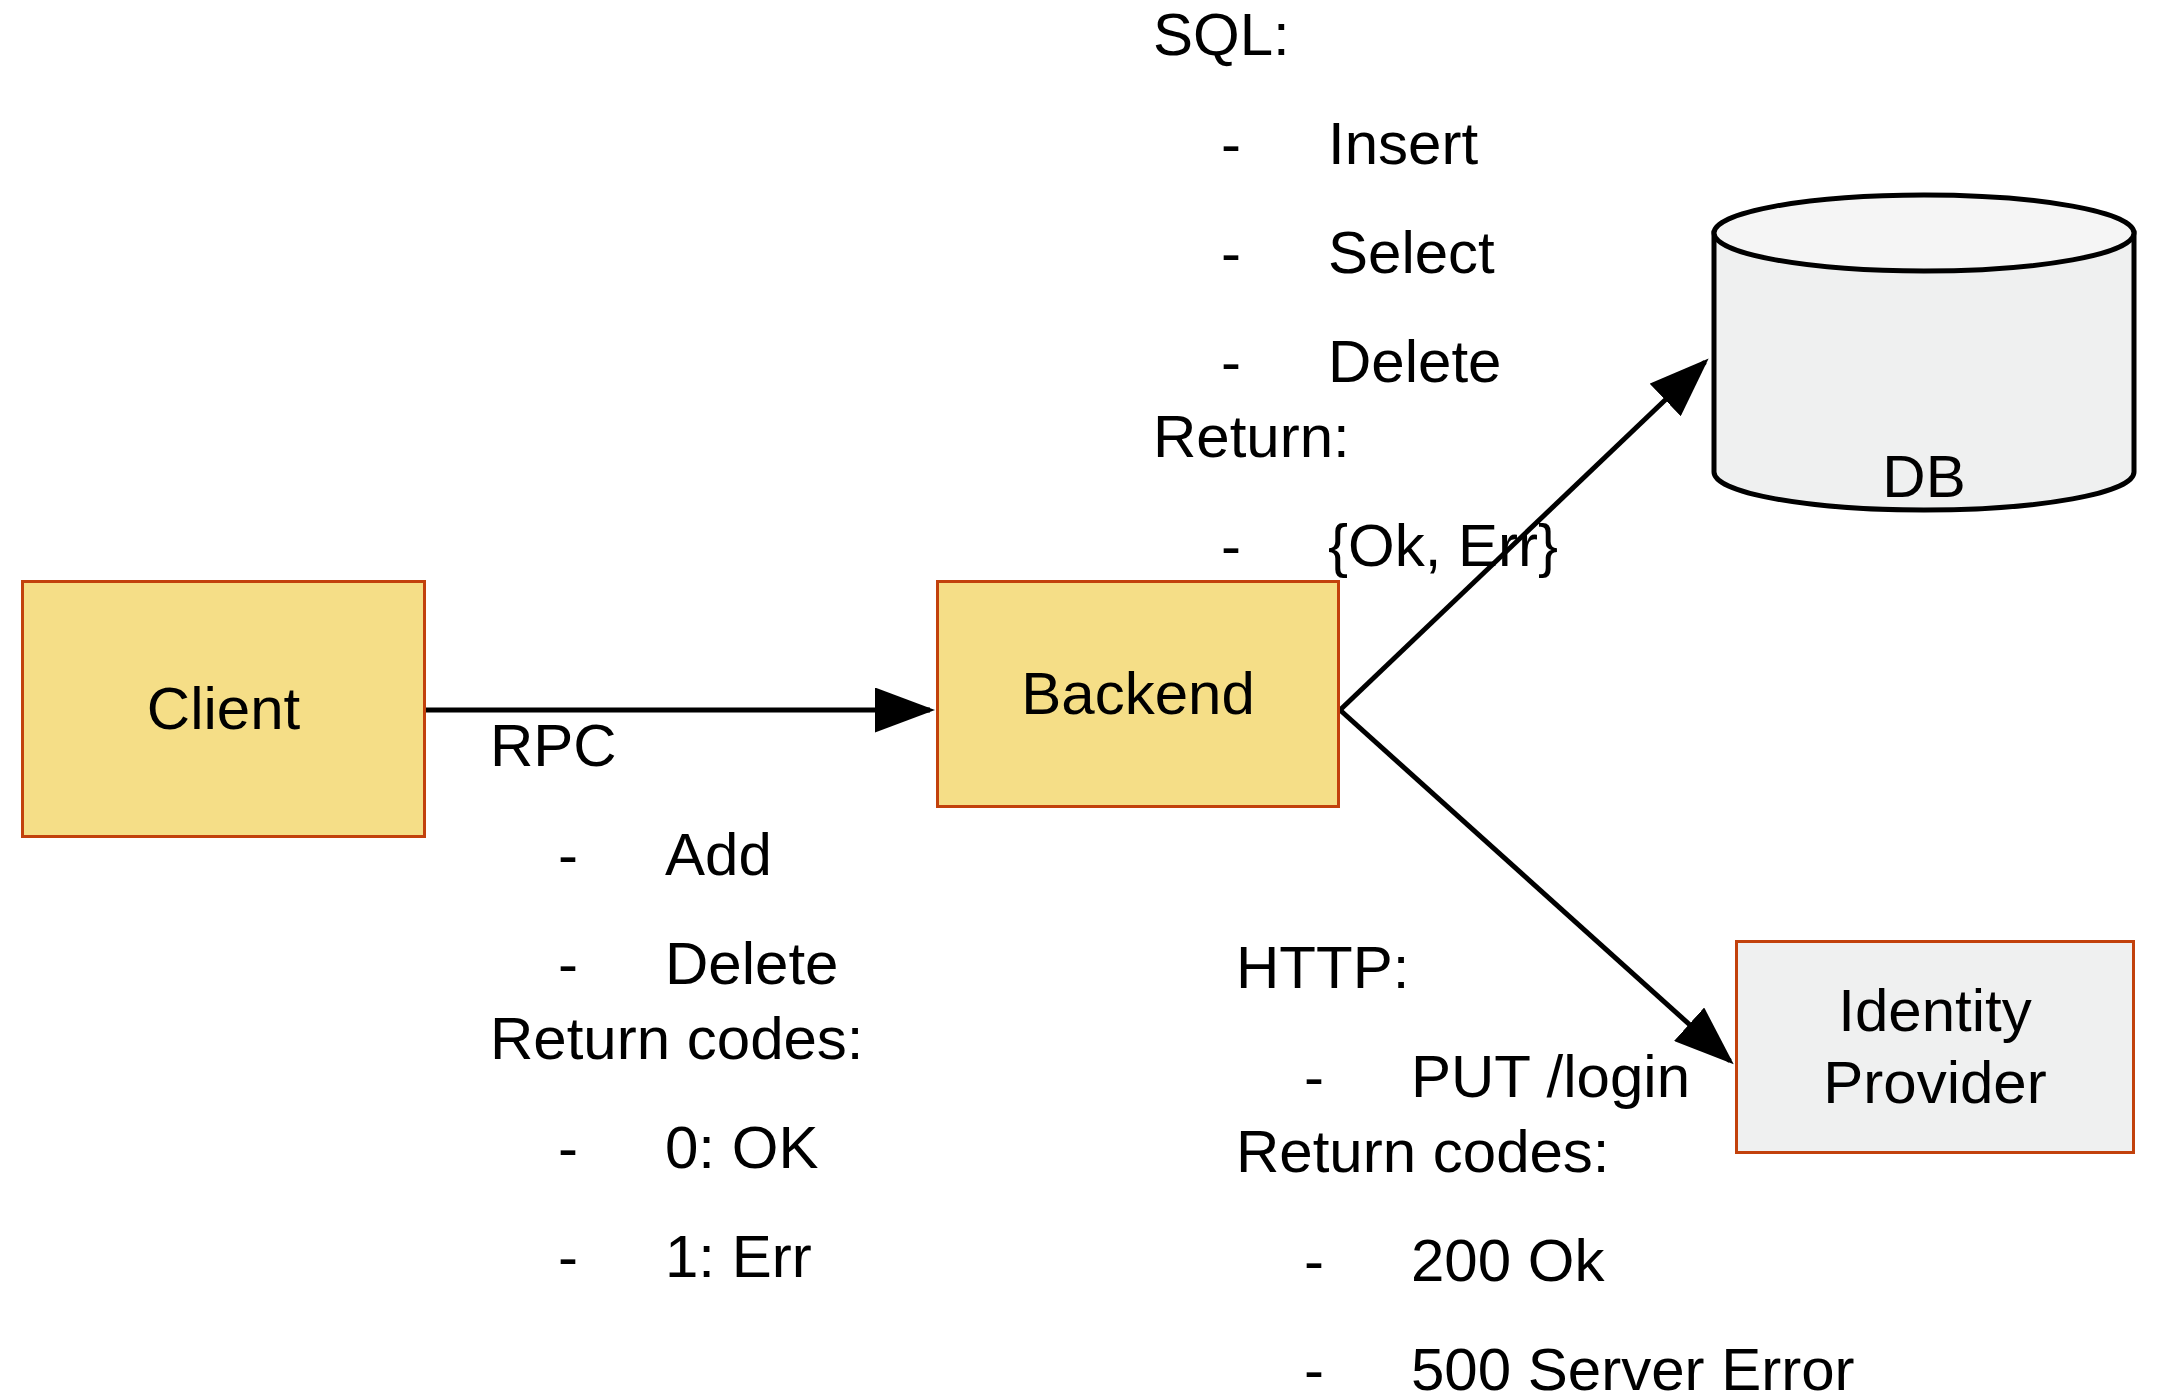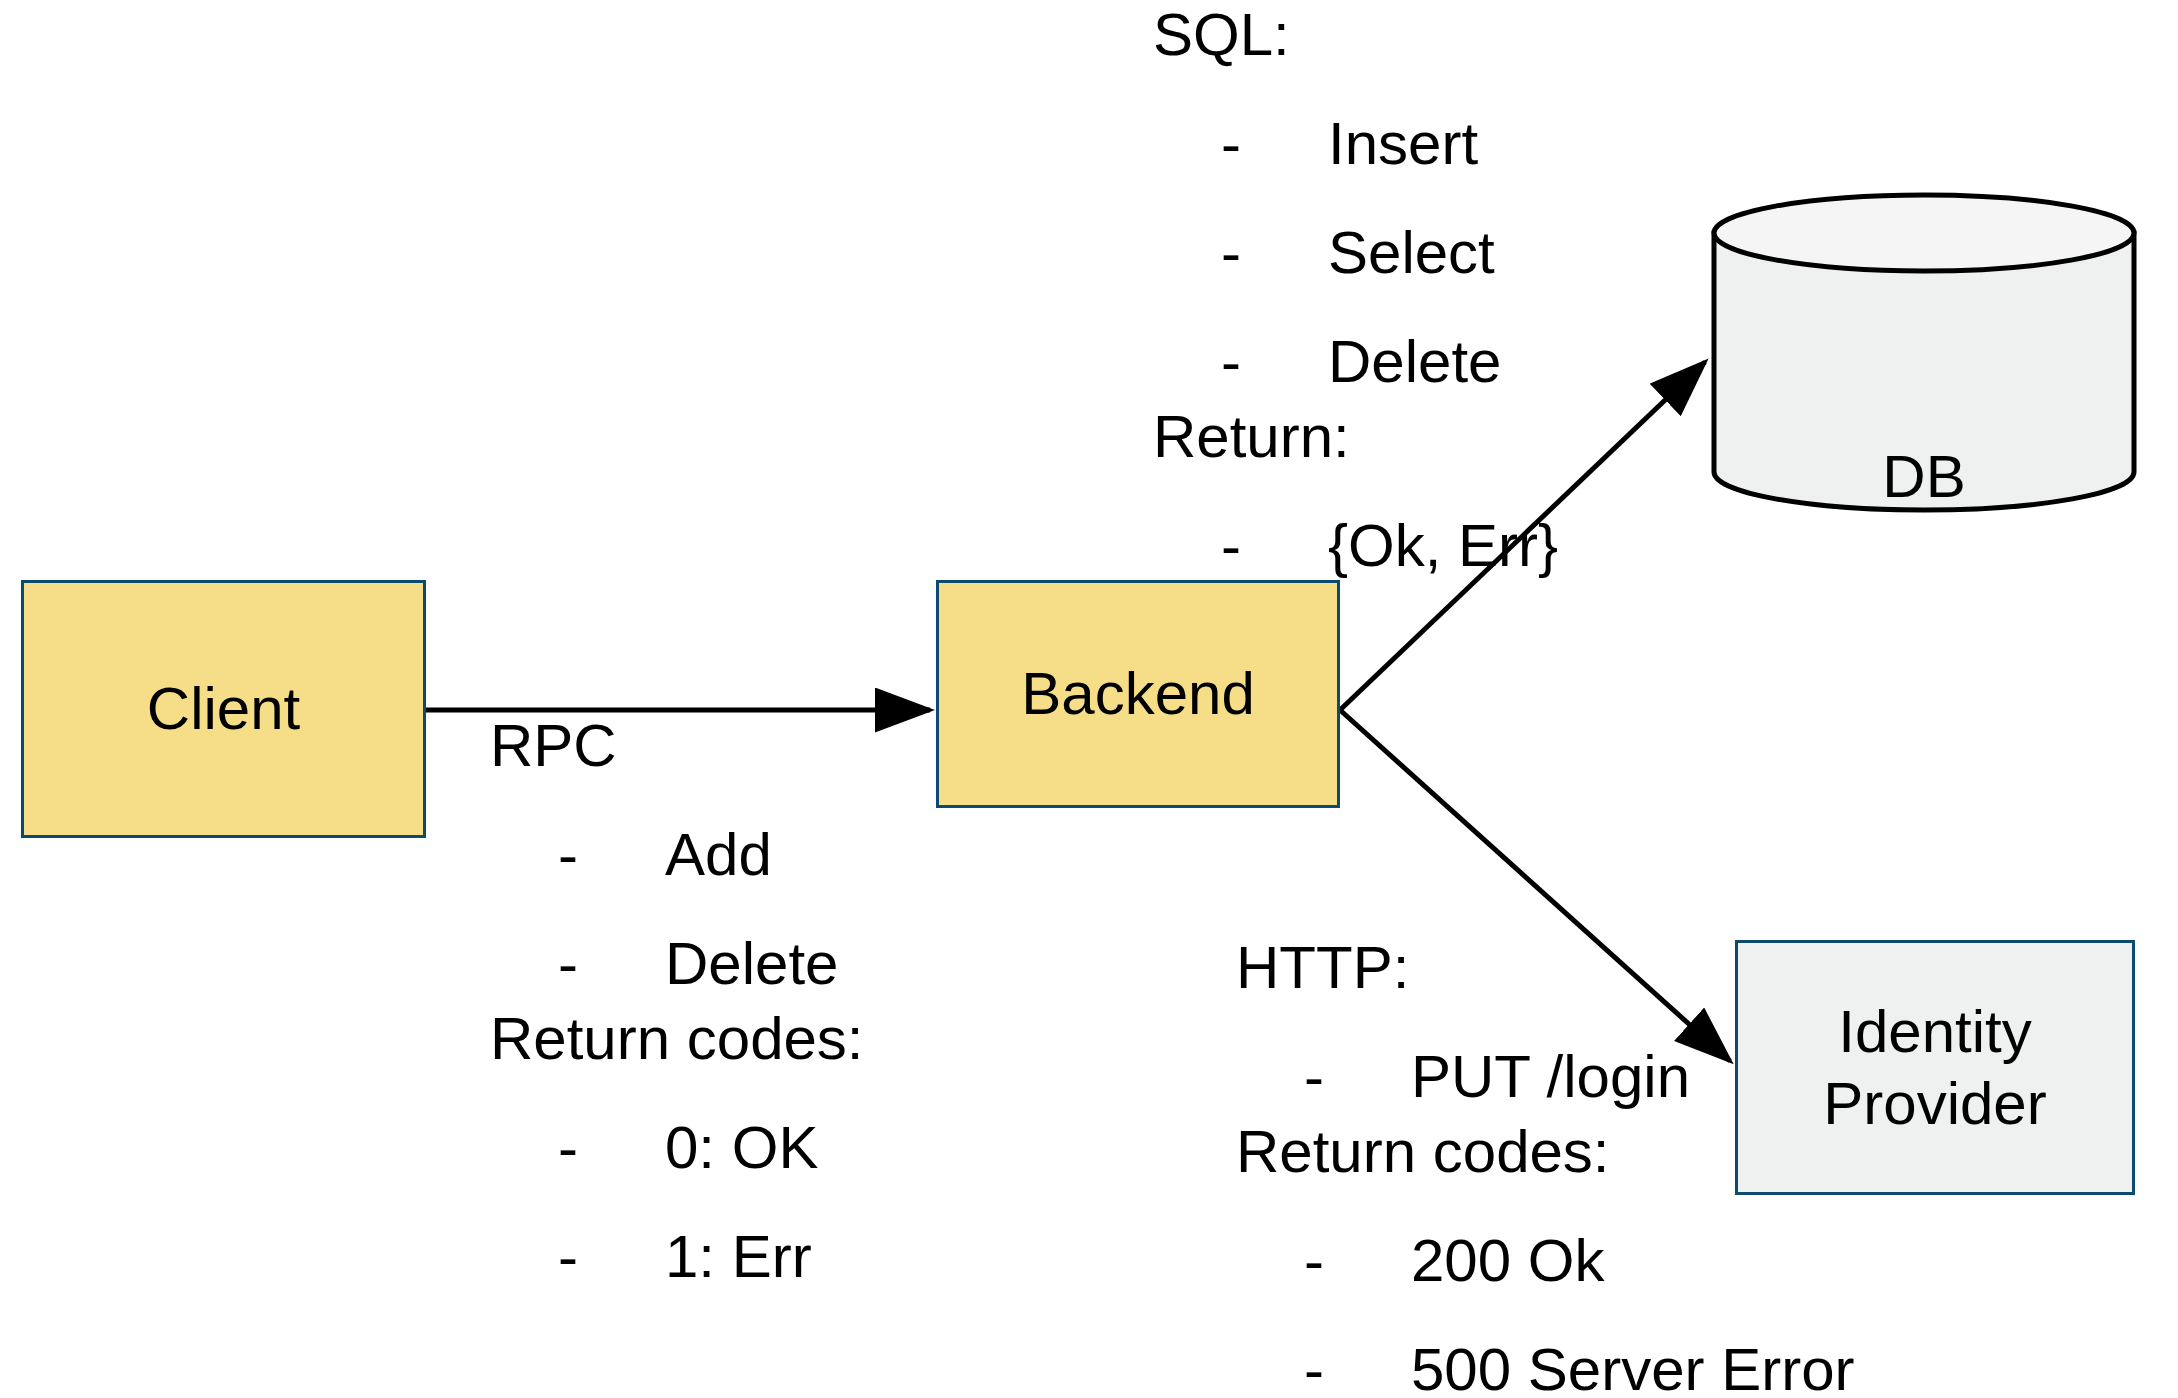--- a/index.html
+++ b/index.html
@@ -24,37 +24,37 @@
     box-sizing: border-box;
     display: flex;
     align-items: center;
     justify-content: center;
     text-align: center;
     font-size: 60px;
     line-height: 72px;
     color: #000;
   }
   .node-box {
-    border: 3px solid #0c4a6e;
+    border: 3px solid #c2410c;
     text-align: center;
   }
   .node-yellow { background: #f5de87; }
   .node-gray   { background: #eff0f0; }
 
   #client-node {
     left: 21px;  top: 580px;
     width: 405px; height: 258px;
   }
   #backend-node {
     left: 936px; top: 580px;
     width: 404px; height: 228px;
   }
   #idp-node {
     left: 1735px; top: 940px;
-    width: 400px; height: 255px;
+    width: 400px; height: 214px;
   }
 
   
   #db-node {
     left: 1711px; top: 192px;
     width: 426px; height: 321px; align-items: flex-end;
   }
   #db-node .db-shape {
     position: absolute;
     inset: 0;

